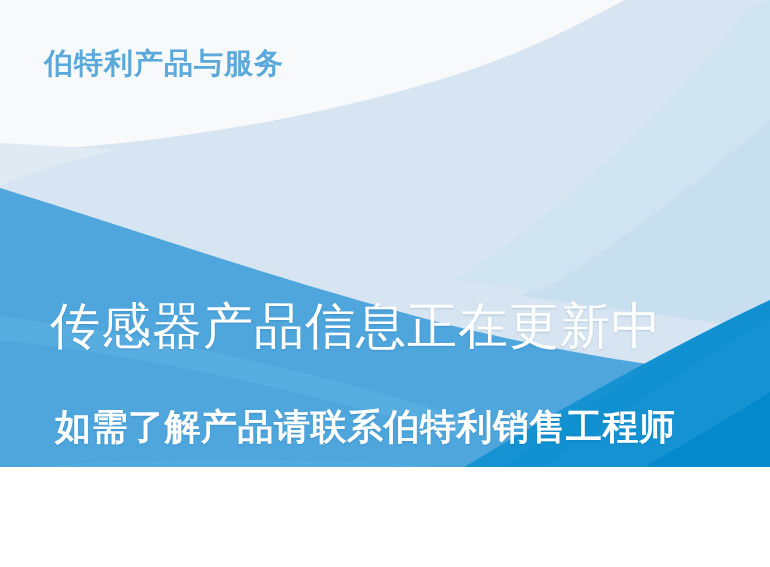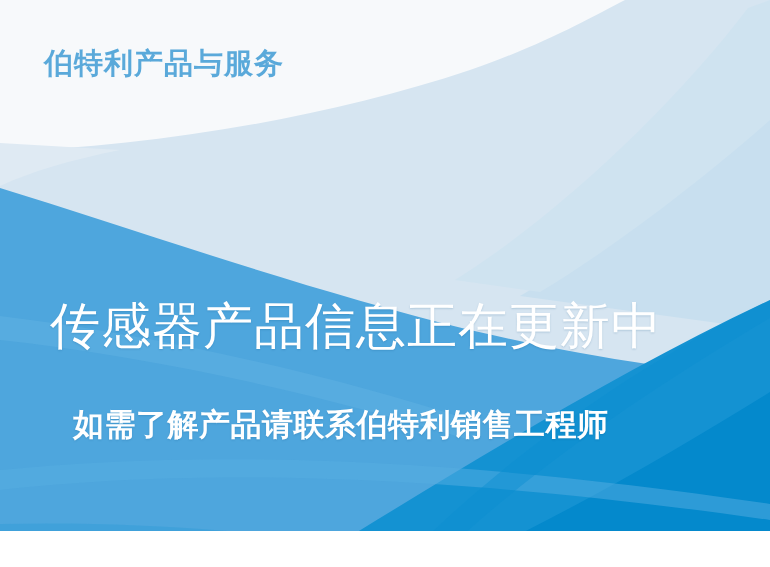--- a/index.html
+++ b/index.html
@@ -7,21 +7,21 @@
     padding: 0;
     background: #ffffff;
   }
   body {
     font-family: "Liberation Sans", "DejaVu Sans", sans-serif;
   }
 
   #banner {
     position: relative;
     width: 770px;
-    height: 531px;
+    height: 467px;
     overflow: hidden;
     background: #0f172a;
     user-select: none;
   }
 
   #bg-waves {
     position: absolute;
     top: 0;
     left: 0;
     width: 770px;
@@ -57,23 +57,23 @@
     font-weight: normal;
     letter-spacing: 1px;
     color: #ffffff;
     line-height: 1.08;
     white-space: nowrap;
     text-shadow: 0 1px 2px rgba(0, 70, 120, 0.18);
   }
 
   #subheadline {
     position: absolute;
-    left: 73px;
+    left: 55px;
     top: 408px;
-    font-size: 31px;
+    font-size: 36px;
     font-weight: bold;
     letter-spacing: 0.5px;
     color: #ffffff;
     line-height: 1.08;
     white-space: nowrap;
     text-shadow: 0 1px 2px rgba(0, 70, 120, 0.18);
   }
 </style>
 </head>
 <body>

